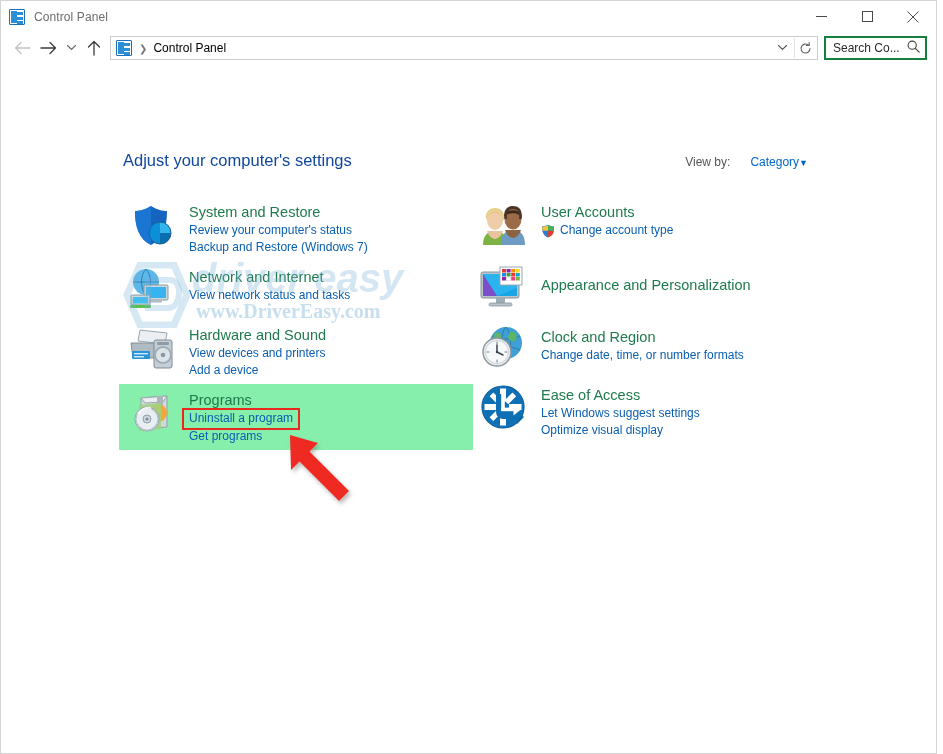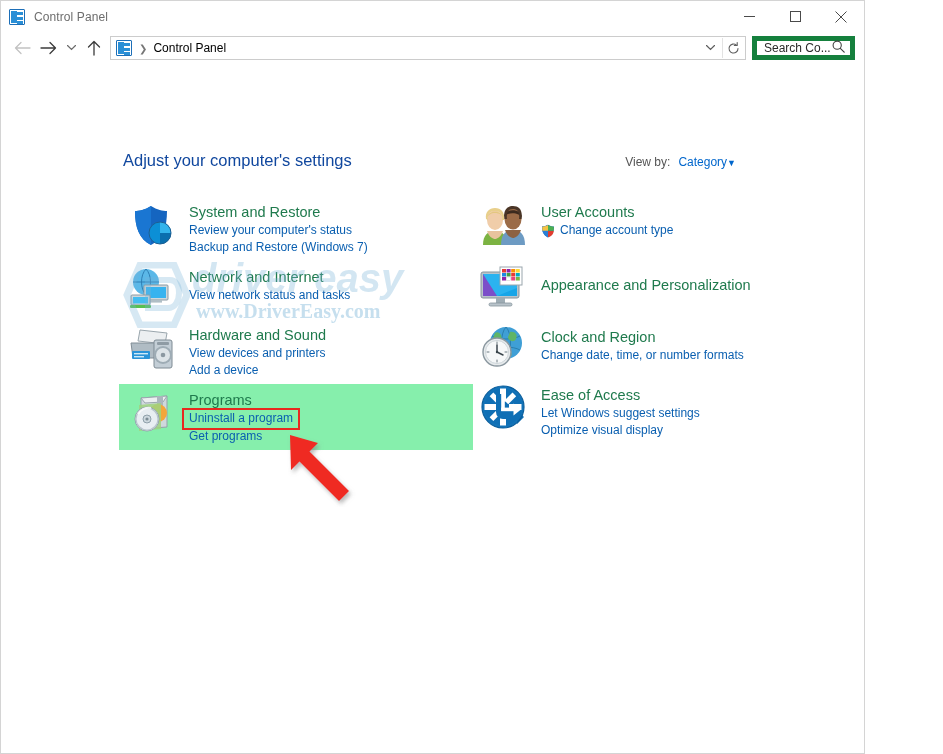--- a/index.html
+++ b/index.html
@@ -4,21 +4,21 @@
 <style>
   * { box-sizing: border-box; margin: 0; padding: 0; }
   html, body {
     width: 943px; height: 754px;
     font-family: "Liberation Sans", sans-serif;
     background: #ffffff;
     overflow: hidden;
   }
   #window {
     position: relative;
-    width: 865px; height: 754px;
+    width: 937px; height: 754px;
     background: #ffffff;
     border: 1px solid #d4d4d4;
   }
 
   
   #titlebar {
     position: relative;
     height: 31px;
     background: #ffffff;
     display: flex;
@@ -132,21 +132,21 @@
     right: 1px; top: 1px;
     width: 22px; height: 20px;
     display: flex; align-items: center; justify-content: center;
     color: #5e5e5e;
     font-size: 12px;
     border-left: 1px solid #e3e3e3;
   }
   #searchbox {
     width: 103px;
     height: 24px;
-    border: 5px solid #15803d;
+    border: 2px solid #15803d;
     margin-left: 6px;
     display: flex;
     align-items: center;
     justify-content: space-between;
     padding: 0 5px 0 7px;
     flex: none;
   }
   #search-placeholder {
     font-size: 12px;
     color: #2b2b2b;
@@ -174,20 +174,21 @@
     right: 128px; top: 91px;
     font-size: 12px;
     color: #555555;
     display: flex;
     align-items: baseline;
     gap: 8px;
     white-space: nowrap;
   }
   #viewby-value {
     color: #0066cc;
+    margin-left: 12px;
   }
   #viewby-caret {
     color: #0066cc;
     font-size: 9px;
     margin-left: -8px;
   }
 
   
   .col { position: absolute; }
   #col-left  { left: 118px; top: 132px; width: 354px; }

